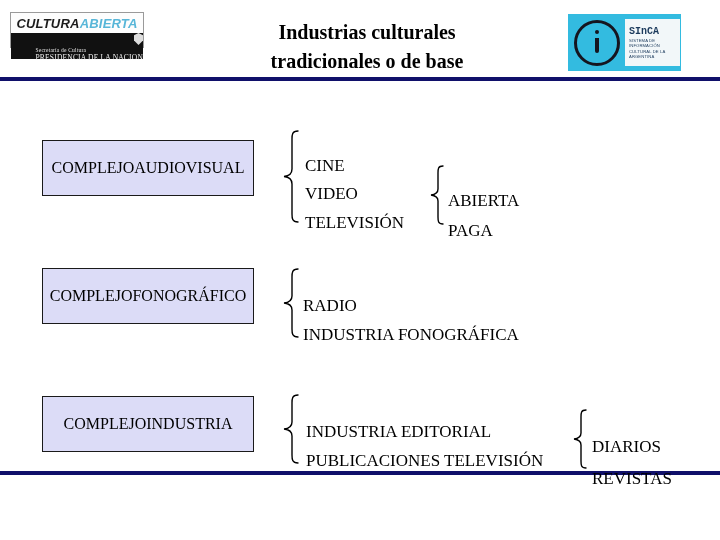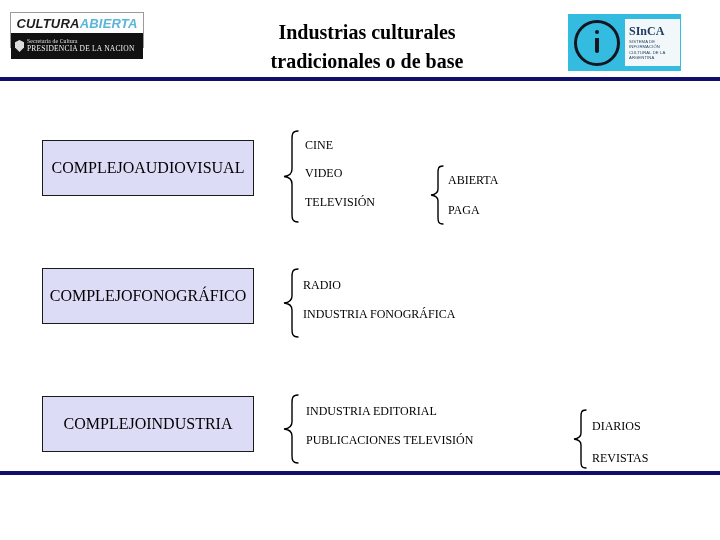--- a/index.html
+++ b/index.html
@@ -19,21 +19,21 @@
     background:#fdfdfd;box-sizing:border-box;
   }
   .logo-cultura .lc-top span{
     font-family:"Liberation Sans","DejaVu Sans",sans-serif;
     font-style:italic;font-weight:bold;font-size:13px;letter-spacing:.2px;line-height:1;
   }
   .lc-cultura{color:#1c1c1c;}
   .lc-nacion{color:#58b6d8;}
   .logo-cultura .lc-bot{
     height:26px;width:100%;background:#111111;color:#ffffff;
-    display:flex;align-items:center;padding-left:4px;box-sizing:border-box;gap:3px;
+    display:flex;align-items:flex-end;padding-left:4px;box-sizing:border-box;gap:3px;flex-direction:column;
   }
   .lc-shield{
     width:9px;height:12px;background:#dddddd;
     clip-path:polygon(50% 0,100% 18%,100% 62%,50% 100%,0 62%,0 18%);
     flex:0 0 auto;
   }
   .lc-lines{display:flex;flex-direction:column;line-height:1.05;}
   .lc-l1{font-family:"Liberation Serif","DejaVu Serif",serif;font-size:5.5px;color:#e8e8e8;letter-spacing:.2px;}
   .lc-l2{font-family:"Liberation Serif","DejaVu Serif",serif;font-size:7.5px;color:#f2f2f2;letter-spacing:.2px;}
 
@@ -57,22 +57,22 @@
   .sinca-i::after{
     content:"";position:absolute;left:50%;top:15px;transform:translateX(-50%);
     width:4px;height:15px;background:#15151f;border-radius:0 0 3px 3px;
   }
   .sinca-txt{
     margin-left:5px;background:#f2f7f9;width:55px;height:47px;
     display:flex;flex-direction:column;justify-content:center;align-items:flex-start;
     padding-left:4px;box-sizing:border-box;
   }
   .sinca-name{
-    font-family:Liberation Serif, serif;
-    font-weight:bold;font-size:12px;color:#1b3a5c;line-height:1.1;
+    font-family:Liberation Mono, monospace;
+    font-weight:bold;font-size:10px;color:#1b3a5c;line-height:1.1;
   }
   .sinca-sub{
     font-family:"Liberation Sans","DejaVu Sans",sans-serif;
     font-size:4.2px;color:#1b3a5c;line-height:1.3;letter-spacing:.1px;margin-top:1px;
   }
 
   .rule{position:absolute;left:0;width:720px;height:4px;background:#10106a;}
   .rule-top{top:77px;}
   .rule-bottom{top:471px;}
 
@@ -85,21 +85,21 @@
   }
   .cx-box .l{display:block;}
   .row1 .cx-box{top:140px;}
   .row2 .cx-box{top:268px;}
   .row3 .cx-box{top:396px;}
 
   .brace{position:absolute;}
   .brace svg{display:block;}
 
   .lbl{
-    position:absolute;font-size:12px;line-height:1;color:#000;white-space:nowrap;
+    position:absolute;font-size:17px;line-height:1;color:#000;white-space:nowrap;margin-top:18px;
   }
 </style>
 </head>
 <body>
 
 <div class="slide">
 
   <div class="logo-cultura">
     <div class="lc-top">
       <span class="lc-cultura">CULTURA</span>

